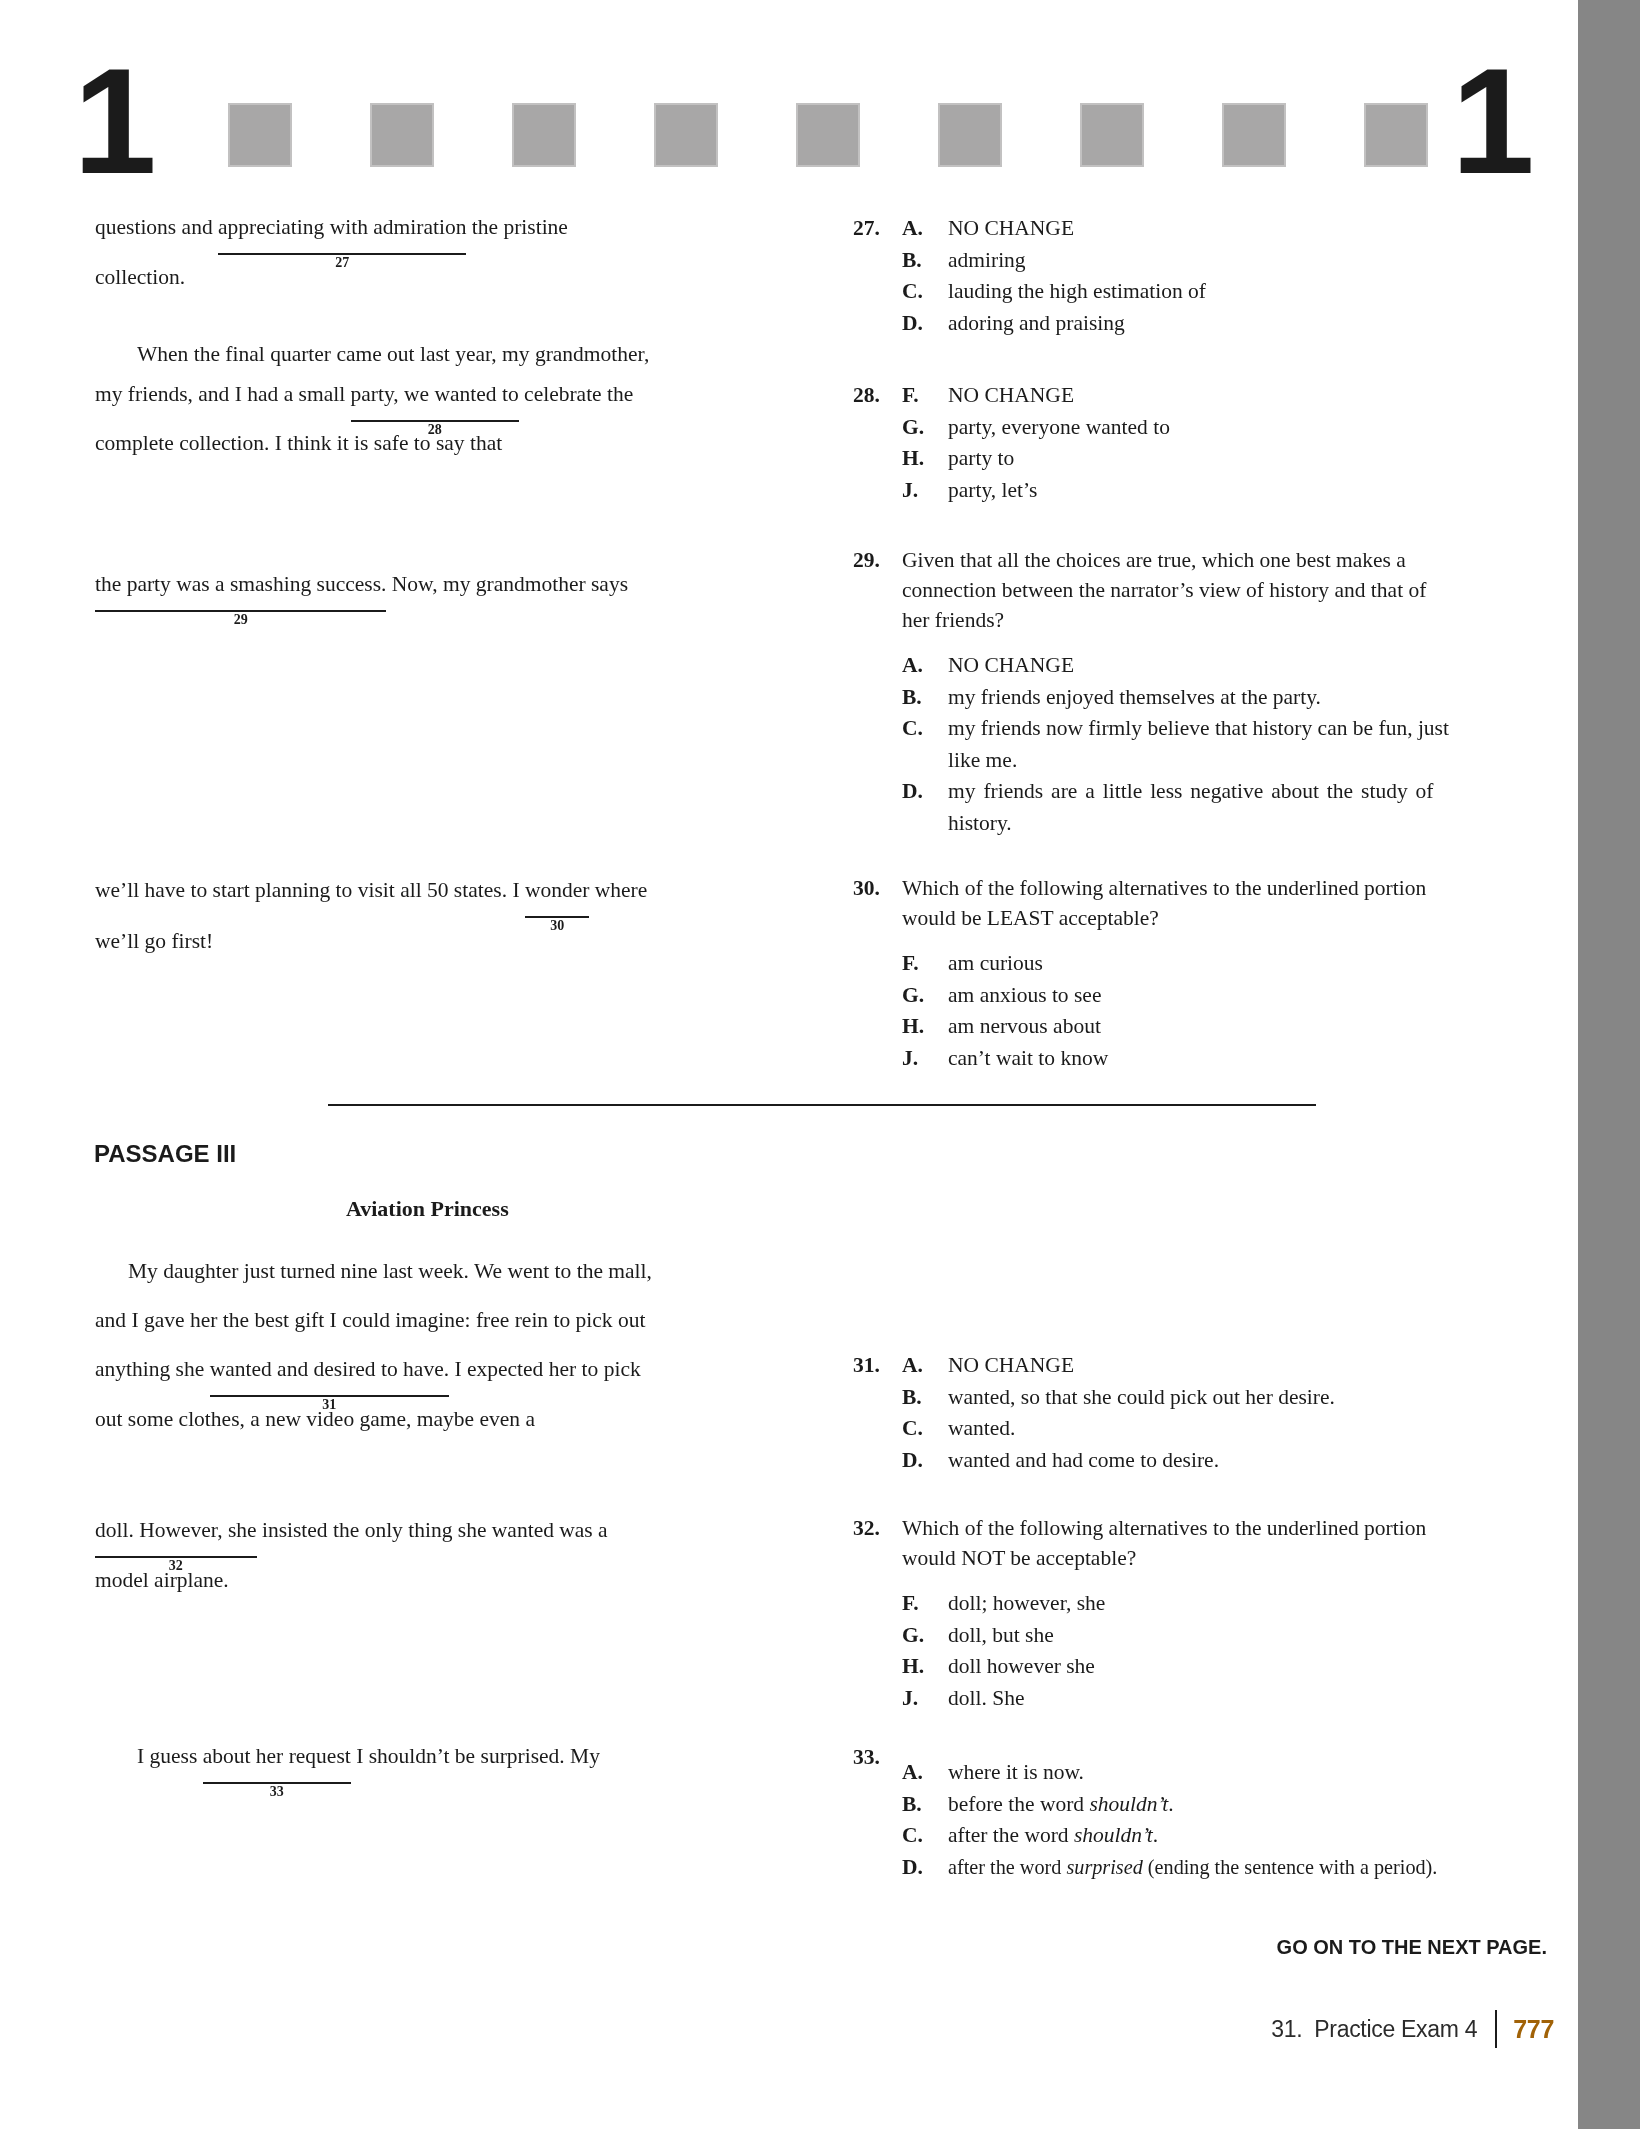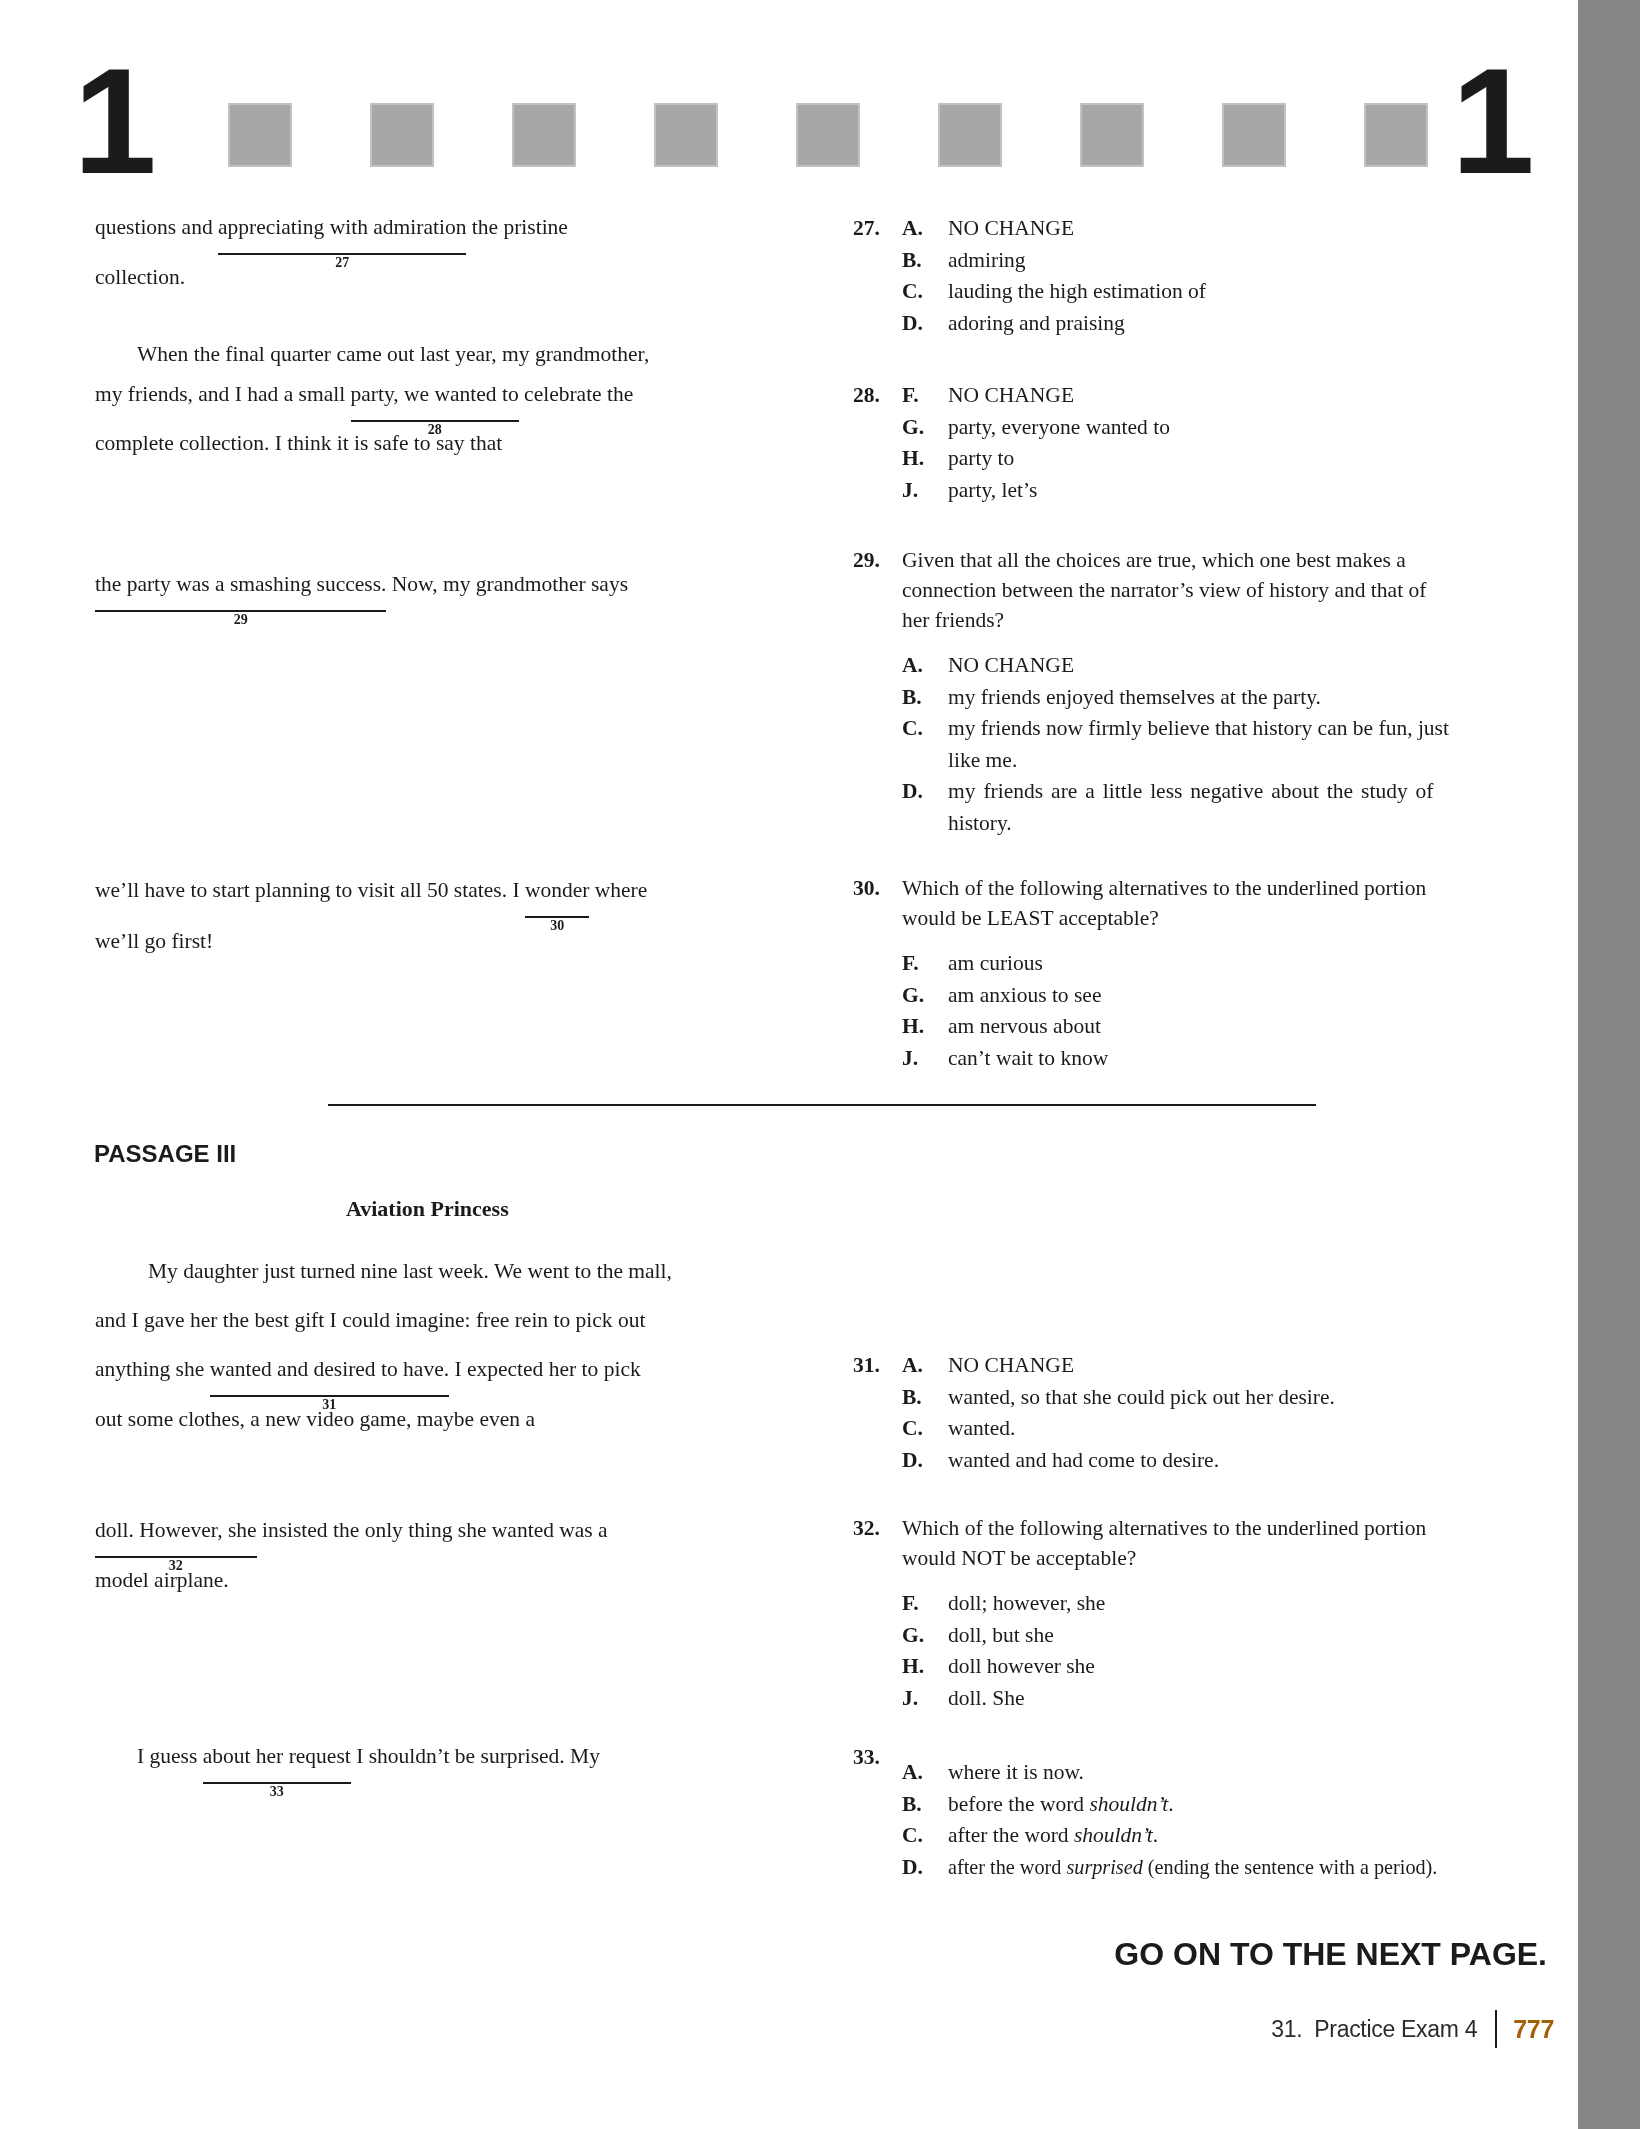--- a/index.html
+++ b/index.html
@@ -33,21 +33,21 @@
   .opts.gap{margin-top:15px;}
   .optrow{display:flex;align-items:flex-start;}
   .optletter{width:46px;flex:0 0 46px;font-weight:bold;font-size:21.5px;line-height:31.5px;}
   .opttextcol{flex:1 1 auto;}
   .optline{white-space:nowrap;font-size:21.5px;line-height:31.5px;}
   .optline.spread{word-spacing:0.12em;}
   .optline.tight{transform:scaleX(0.94);transform-origin:left center;}
   .it{font-style:italic;}
   
   .goon{position:absolute;right:93px;top:1936px;
-        font-family:"Liberation Sans","DejaVu Sans",sans-serif;font-weight:bold;font-size:32px;white-space:nowrap;}
+        font-family:"Liberation Sans","DejaVu Sans",sans-serif;font-weight:bold;font-size:20px;white-space:nowrap;}
   .pagefoot{position:absolute;right:86px;top:2010px;display:flex;align-items:center;
         font-family:"Liberation Sans","DejaVu Sans",sans-serif;font-size:23px;color:#2b2b2b;letter-spacing:-0.3px;}
   .pagefoot .sect{margin-right:12px;}
   .pagefoot .vbar{width:2px;height:38px;background:#1b1b1b;margin:0 16px 0 18px;}
   .pagefoot .pnum{font-weight:bold;font-size:25px;color:#a16207;}
 </style>
 </head>
 <body>
 
 <div class="page">
@@ -69,21 +69,21 @@
 
   <div id="passage-layer">
       <div class="pline" style="top: 214px; left: 95px;"><span>questions and </span><span class="useg">appreciating with admiration<span class="unum">27</span></span><span> the pristine</span></div>
       <div class="pline" style="top: 264px; left: 95px;"><span>collection.</span></div>
       <div class="pline" style="top: 332px; left: 137px; margin-top: 9px;"><span>When the final quarter came out last year, my grandmother,</span></div>
       <div class="pline" style="top: 381px; left: 95px;"><span>my friends, and I had a small </span><span class="useg">party, we wanted to<span class="unum">28</span></span><span> celebrate the</span></div>
       <div class="pline" style="top: 430px; left: 95px;"><span>complete collection. I think it is safe to say that</span></div>
       <div class="pline" style="top: 571px; left: 95px;"><span class="useg">the party was a smashing success.<span class="unum">29</span></span><span> Now, my grandmother says</span></div>
       <div class="pline" style="top: 877px; left: 95px;"><span>we’ll have to start planning to visit all 50 states. I </span><span class="useg">wonder<span class="unum">30</span></span><span> where</span></div>
       <div class="pline" style="top: 928px; left: 95px;"><span>we’ll go first!</span></div>
-      <div class="pline" style="top: 1258px; left: 148px;"><span>My daughter just turned nine last week. We went to the mall,</span></div>
+      <div class="pline" style="top: 1258px; left: 128px;"><span>My daughter just turned nine last week. We went to the mall,</span></div>
       <div class="pline" style="top: 1307px; left: 95px;"><span>and I gave her the best gift I could imagine: free rein to pick out</span></div>
       <div class="pline" style="top: 1356px; left: 95px;"><span>anything she </span><span class="useg">wanted and desired to have.<span class="unum">31</span></span><span> I expected her to pick</span></div>
       <div class="pline" style="top: 1406px; left: 95px;"><span>out some clothes, a new video game, maybe even a</span></div>
       <div class="pline" style="top: 1517px; left: 95px;"><span class="useg">doll. However, she<span class="unum">32</span></span><span> insisted the only thing she wanted was a</span></div>
       <div class="pline" style="top: 1567px; left: 95px;"><span>model airplane.</span></div>
       <div class="pline" style="top: 1743px; left: 137px;"><span>I guess </span><span class="useg">about her request<span class="unum">33</span></span><span> I shouldn’t be surprised. My</span></div>
     </div>
 
   <div class="divider"></div>
   <div class="passage-label">PASSAGE III</div>

